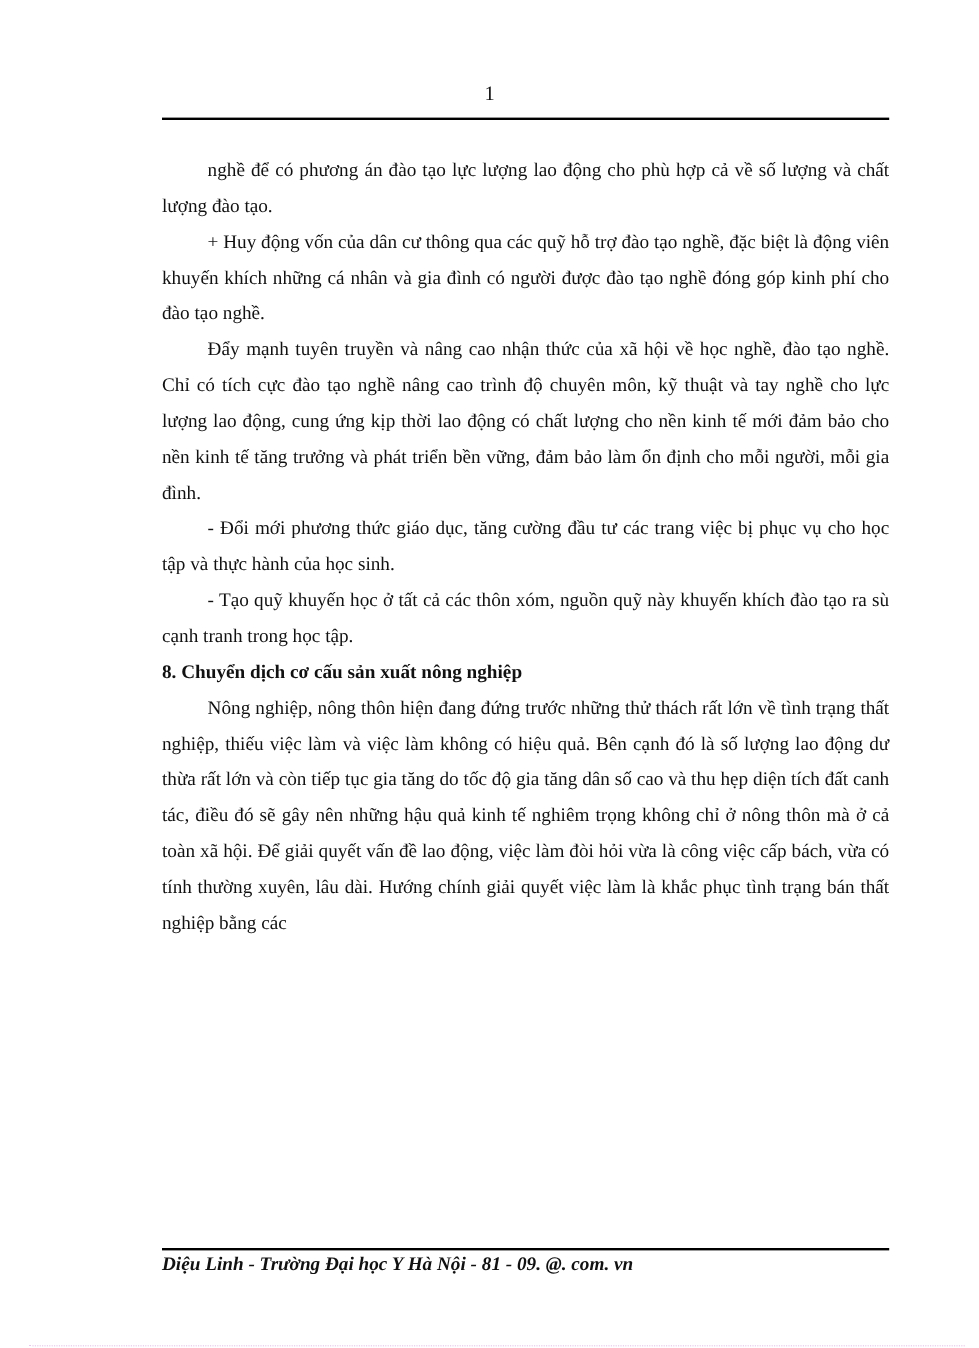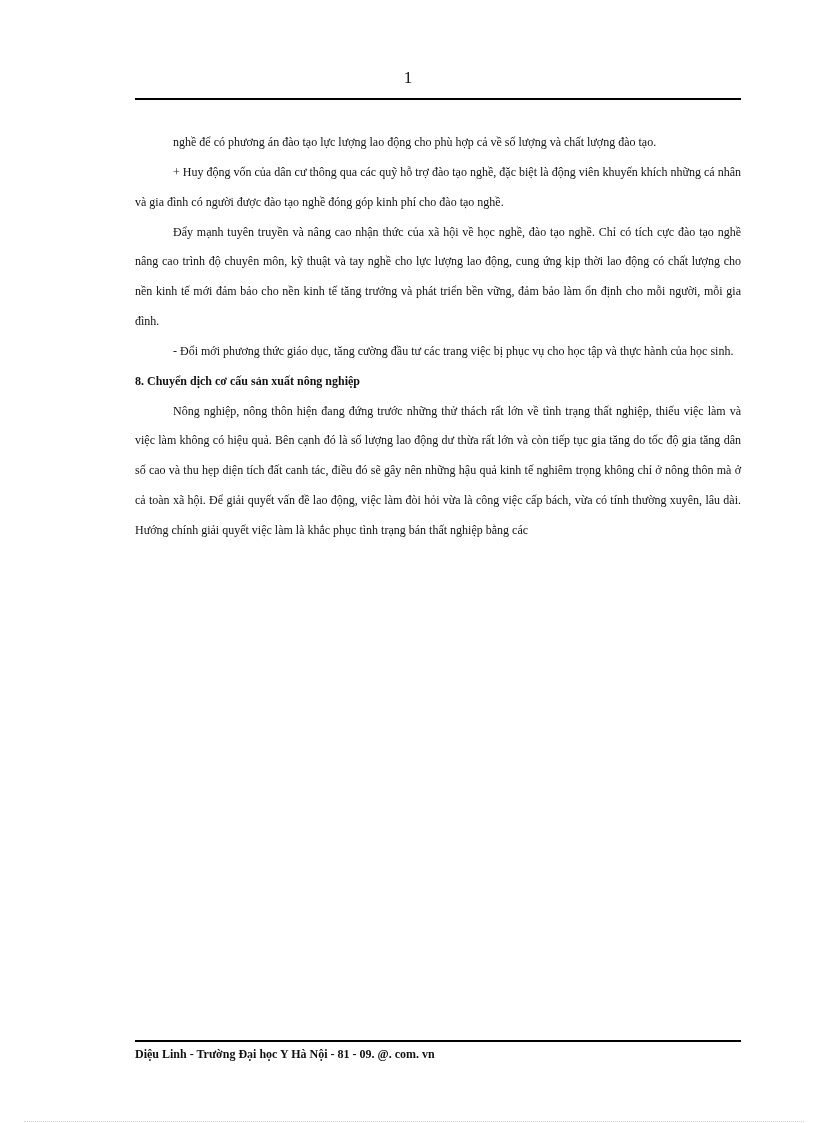--- a/index.html
+++ b/index.html
@@ -1,36 +1,37 @@
 <!DOCTYPE html>
 <html><head>
 <meta charset="utf-8">
 <style>
   html, body { margin: 0; padding: 0; background: #ffffff; }
   body { width: 816px; height: 1123px; position: relative; overflow: hidden; font-family: "Liberation Serif", "DejaVu Serif", serif; color: #111; }
   .page-number { position: absolute; left: 0; width: 816px; top: 68px; text-align: center; font-size: 17px; line-height: 20px; }
   .header-rule { position: absolute; left: 135px; width: 606px; top: 98px; height: 0; border-top: 2px solid #000; }
-  .body-text { position: absolute; left: 135px; width: 606px; top: 128px; font-size: 12px; line-height: 29.85px; }
+  .body-text { position: absolute; left: 135px; width: 606px; top: 128px; font-size: 16px; line-height: 29.85px; }
   .body-text p { margin: 0; text-align: justify; text-indent: 38px; }
   .body-text p.bold { font-weight: bold; }
   .body-text p.heading { font-weight: bold; text-indent: 0; }
   .footer-rule { position: absolute; left: 135px; width: 606px; top: 1040px; height: 0; border-top: 2px solid #000; }
-  .footer-text { position: absolute; left: 135px; top: 1043px; font-size: 12px; line-height: 22px; font-weight: bold; white-space: nowrap; }
+  .footer-text { position: absolute; left: 135px; top: 1043px; font-size: 16px; line-height: 22px; font-weight: bold; font-style: italic; white-space: nowrap; }
   .page-edge { position: absolute; left: 24px; width: 780px; top: 1121px; height: 0; border-top: 1px dotted #e6c9ea; }
 </style>
 </head>
 <body>
 
 <div class="page-number">1</div>
 <div class="header-rule"></div>
 
 <div class="body-text">
   <p>nghề để có phương án đào tạo lực lượng lao động cho phù hợp cả về số lượng và chất lượng đào tạo.</p>
   <p>+ Huy động vốn của dân cư thông qua các quỹ hỗ trợ đào tạo nghề, đặc biệt là động viên khuyến khích những cá nhân và gia đình có người được đào tạo nghề đóng góp kinh phí cho đào tạo nghề.</p>
   <p>Đẩy mạnh tuyên truyền và nâng cao nhận thức của xã hội về học nghề, đào tạo nghề. Chỉ có tích cực đào tạo nghề nâng cao trình độ chuyên môn, kỹ thuật và tay nghề cho lực lượng lao động, cung ứng kịp thời lao động có chất lượng cho nền kinh tế mới đảm bảo cho nền kinh tế tăng trưởng và phát triển bền vững, đảm bảo làm ổn định cho mỗi người, mỗi gia đình.</p>
   <p>- Đổi mới phương thức giáo dục, tăng cường đầu tư các trang việc bị phục vụ cho học tập và thực hành của học sinh.</p>
+  <p>- Tạo quỹ khuyến học ở tất cả các thôn xóm, nguồn quỹ này khuyến khích đào tạo ra sù cạnh tranh trong học tập.</p>
   <p class="heading">8. Chuyển dịch cơ cấu sản xuất nông nghiệp</p>
   <p>Nông nghiệp, nông thôn hiện đang đứng trước những thử thách rất lớn về tình trạng thất nghiệp, thiếu việc làm và việc làm không có hiệu quả. Bên cạnh đó là số lượng lao động dư thừa rất lớn và còn tiếp tục gia tăng do tốc độ gia tăng dân số cao và thu hẹp diện tích đất canh tác, điều đó sẽ gây nên những hậu quả kinh tế nghiêm trọng không chỉ ở nông thôn mà ở cả toàn xã hội. Để giải quyết vấn đề lao động, việc làm đòi hỏi vừa là công việc cấp bách, vừa có tính thường xuyên, lâu dài. Hướng chính giải quyết việc làm là khắc phục tình trạng bán thất nghiệp bằng các</p>
 </div>
 
 <div class="footer-rule"></div>
 <div class="footer-text">Diệu Linh - Trường Đại học Y Hà Nội - 81 - 09. @. com. vn</div>
 <div class="page-edge"></div>
 
 </body></html>

